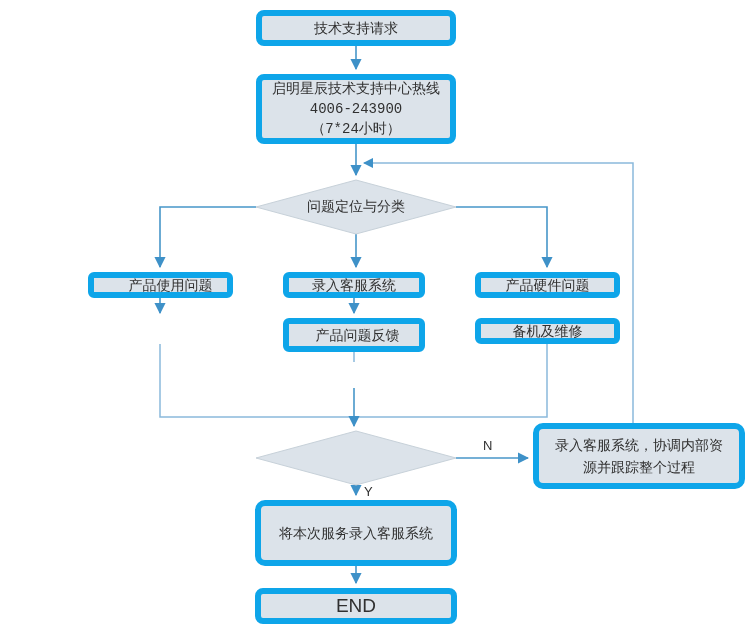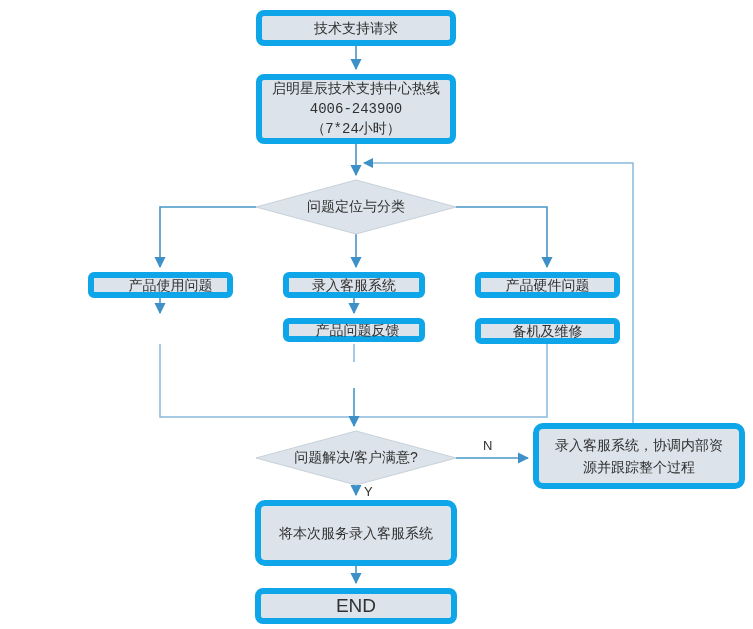--- a/index.html
+++ b/index.html
@@ -79,36 +79,33 @@
 
   <div class="node" style="left:88px;top:272px;width:145px;height:26px;border-radius:6px;padding-left:20px;">
     <span>产品使用问题</span>
   </div>
 
 
   <div class="node" style="left:283px;top:272px;width:142px;height:26px;border-radius:6px;">
     <span>录入客服系统</span>
   </div>
 
-  <div class="node" style="left:283px;top:318px;width:142px;height:24px;border-radius:6px;padding-left:7px;">
+  <div class="node" style="left:283px;top:318px;width:142px;height:34px;border-radius:6px;padding-left:7px;">
     <span>产品问题反馈</span>
   </div>
 
 
   <div class="node" style="left:475px;top:272px;width:145px;height:26px;border-radius:6px;">
     <span>产品硬件问题</span>
   </div>
 
   <div class="node" style="left:475px;top:318px;width:145px;height:26px;border-radius:6px;">
     <span>备机及维修</span>
   </div>
 
-  <div class="diamond-label" style="left:266px;top:432px;width:180px;height:52px;">
-    <span>问题解决/客户满意?</span>
-  </div>
 
   <div class="edge-label" style="left:483px;top:438px;">N</div>
 
   <div class="edge-label" style="left:364px;top:484px;">Y</div>
 
   <div class="node r10" style="left:533px;top:423px;width:212px;height:66px;padding:22px 10px;line-height:22px;">
     <span>录入客服系统，协调内部资源并跟踪整个过程</span>
   </div>
 
   <div class="node r10" style="left:255px;top:500px;width:202px;height:66px;">

